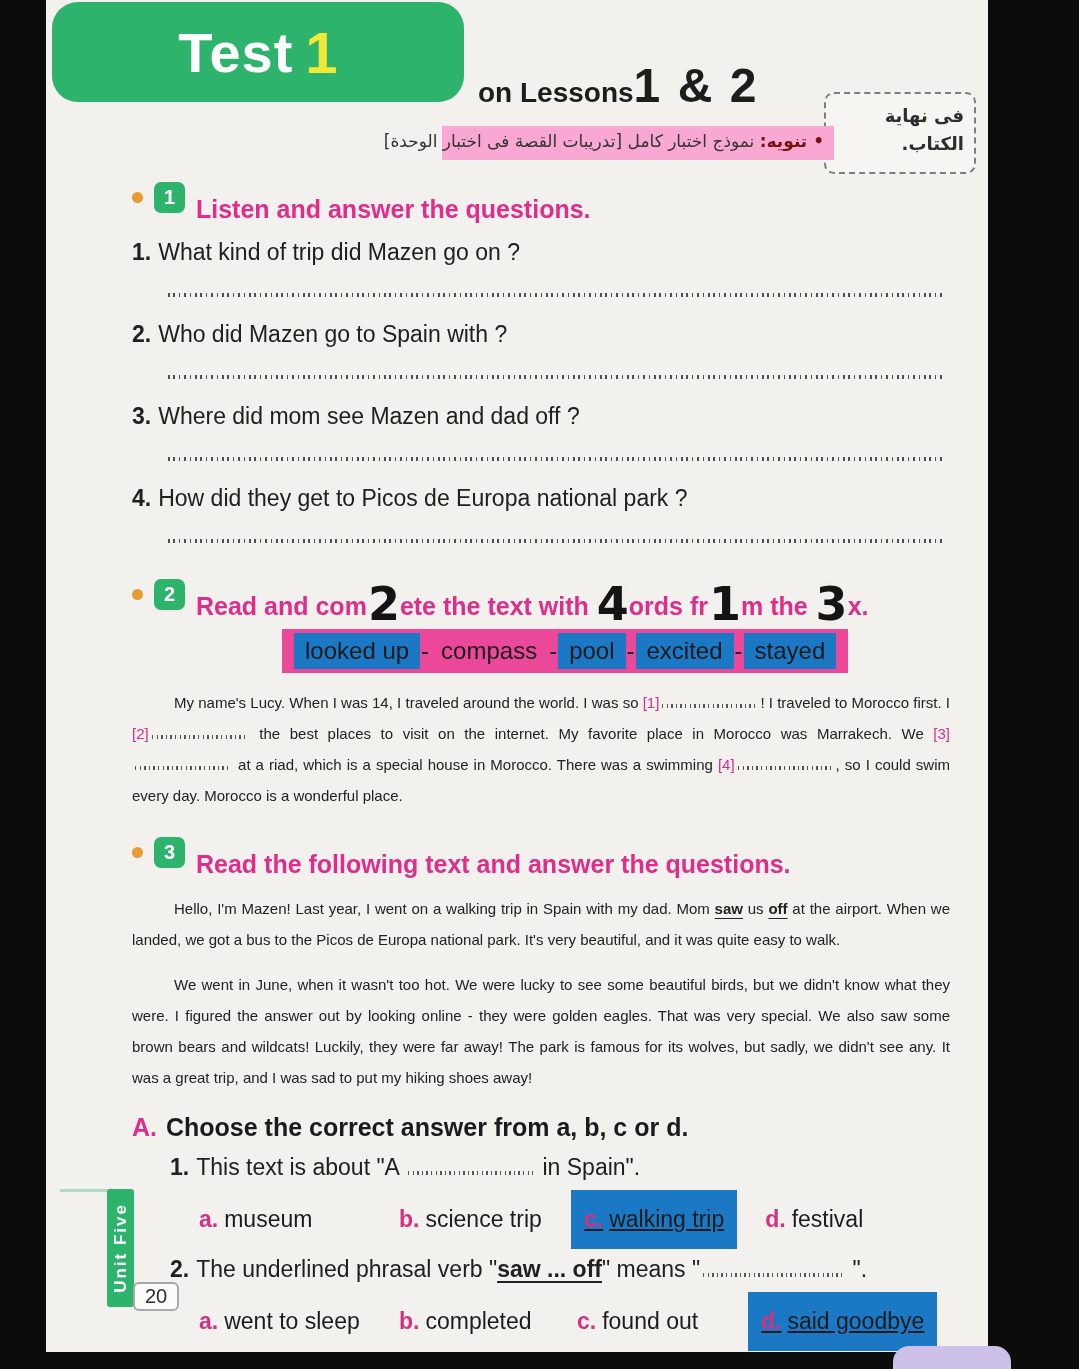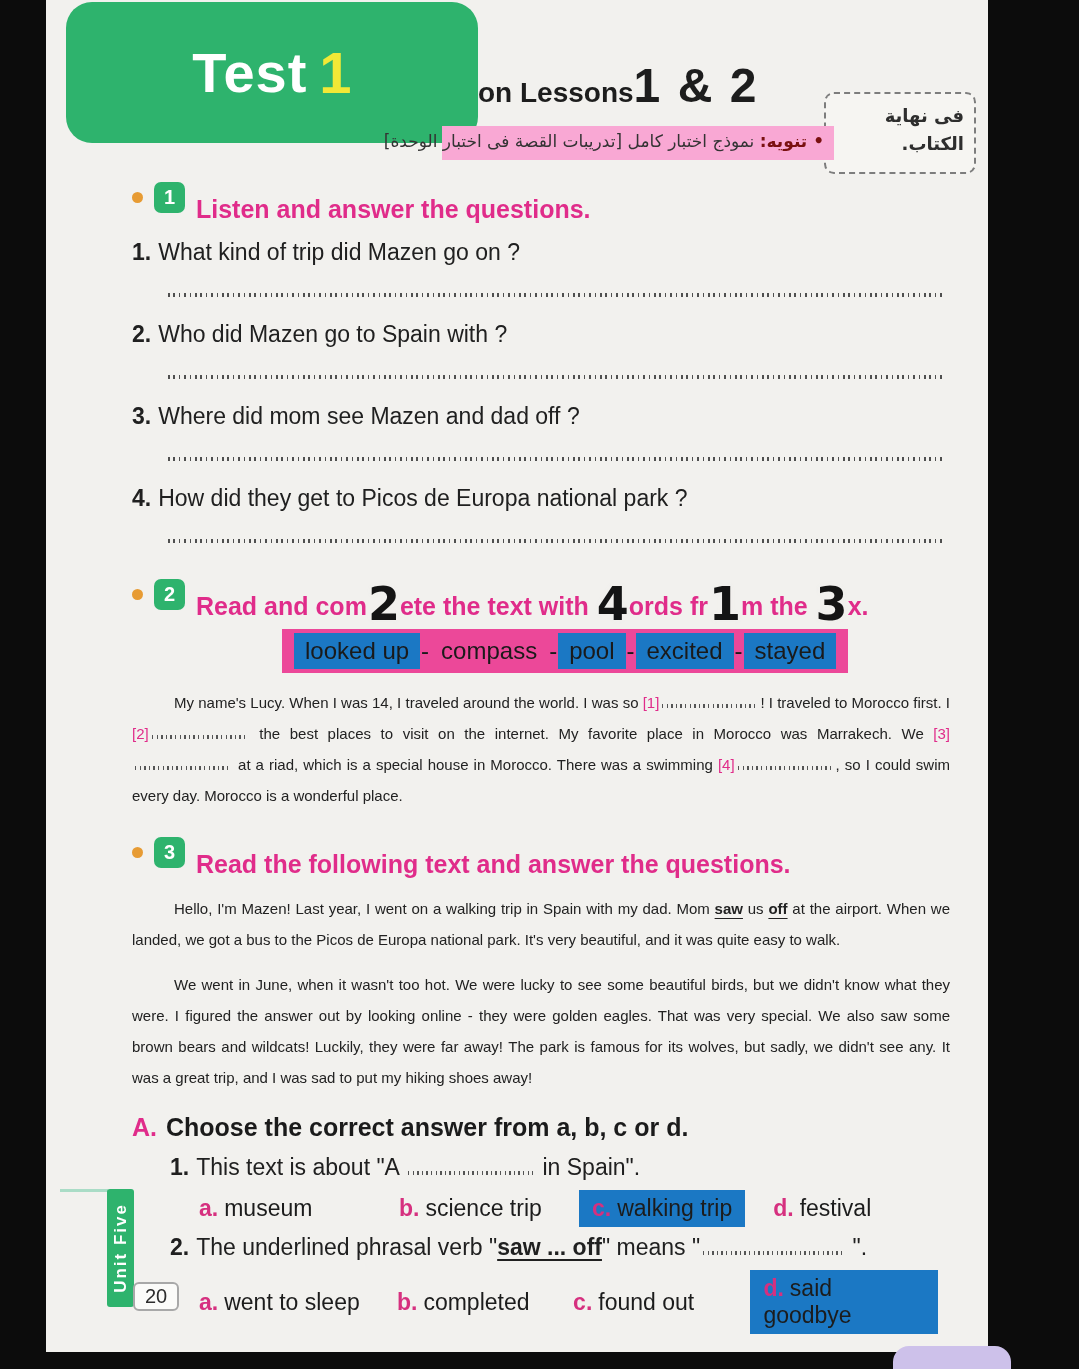--- a/index.html
+++ b/index.html
@@ -7,21 +7,21 @@
     width:1079px; height:1369px; position:relative; overflow:hidden;
     background:#0c0c0c;
     font-family:"Liberation Sans", sans-serif;
   }
   .page {
     position:absolute; left:46px; top:0; width:942px; height:1352px;
     background:#f2f1ee;
   }
   
   .banner {
-    position:absolute; left:20px; top:2px; width:412px; height:141px;
+    position:absolute; left:6px; top:2px; width:412px; height:100px;
     background:#2eb36d; border-radius:26px;
     display:flex; align-items:center; justify-content:center; gap:12px;
   }
   .banner-t { color:#ffffff; font-size:56px; font-weight:bold; letter-spacing:1px; }
   .banner-n { color:#f2e836; font-size:58px; font-weight:bold; }
   .subtitle {
     position:absolute; left:432px; top:58px;
     display:flex; align-items:baseline; gap:0; color:#1d1d1d;
   }
   .sub-t { font-size:28px; font-weight:bold; }
@@ -98,21 +98,21 @@
   .bu { font-weight:bold; text-decoration:underline; text-underline-offset:4px; }
   .mt14 { margin-top:14px; }
   
   .a-head { margin-top:20px; display:flex; gap:9px; font-size:25px; font-weight:bold; color:#1b1b1b; }
   .a-letter { color:#e02c8a; }
   .mcq { margin-left:38px; margin-top:12px; }
   .stem { font-size:23px; color:#202020; }
   .opts { display:flex; align-items:center; margin:14px 0 2px 29px; font-size:23px; color:#1c1c1c; }
   .opt { display:inline-block; }
   .opt .letter { color:#d6307f; font-weight:bold; margin-right:6px; }
-  .opt.hl { background:#1b78c4; padding:5px 13px; margin:-5px 12px; }
+  .opt.hl { background:#1b78c4; padding:16px 13px; margin:-5px 4px;text-decoration:underline; }
   
   .unit-tab {
     position:absolute; left:61px; top:1189px; width:27px; height:118px;
     background:#2eb36d; border-radius:3px;
     display:flex; align-items:center; justify-content:center;
   }
   .unit-tab span {
     writing-mode:vertical-rl; transform:rotate(180deg);
     color:#ffffff; font-size:17px; font-weight:bold; letter-spacing:2px;
   }

